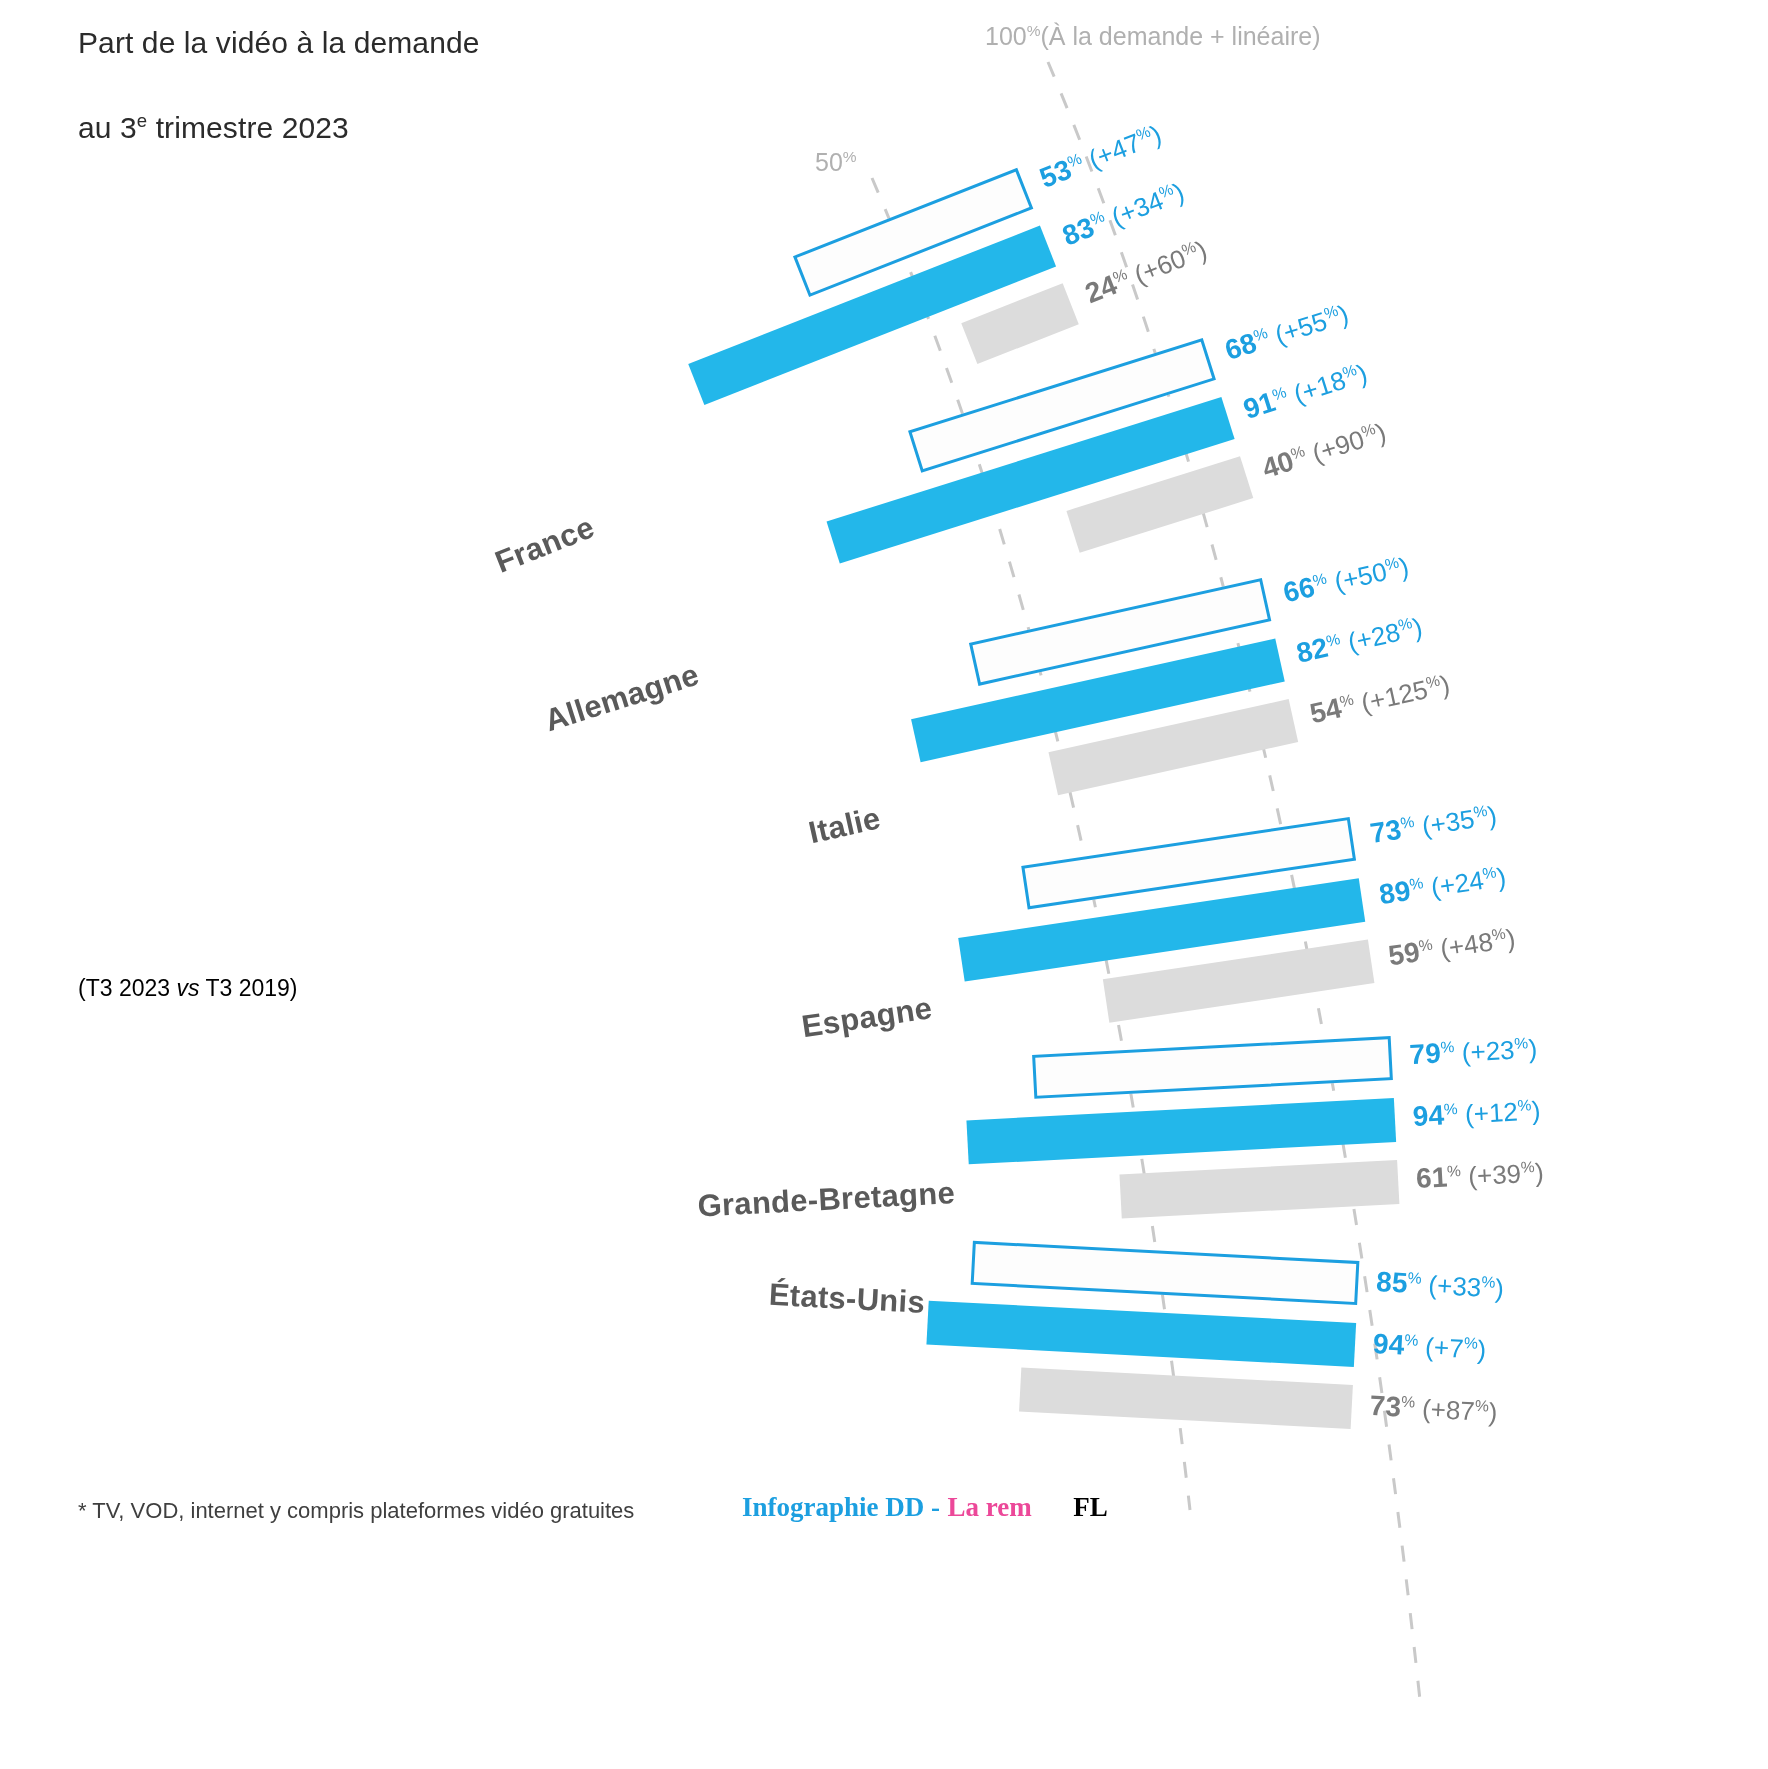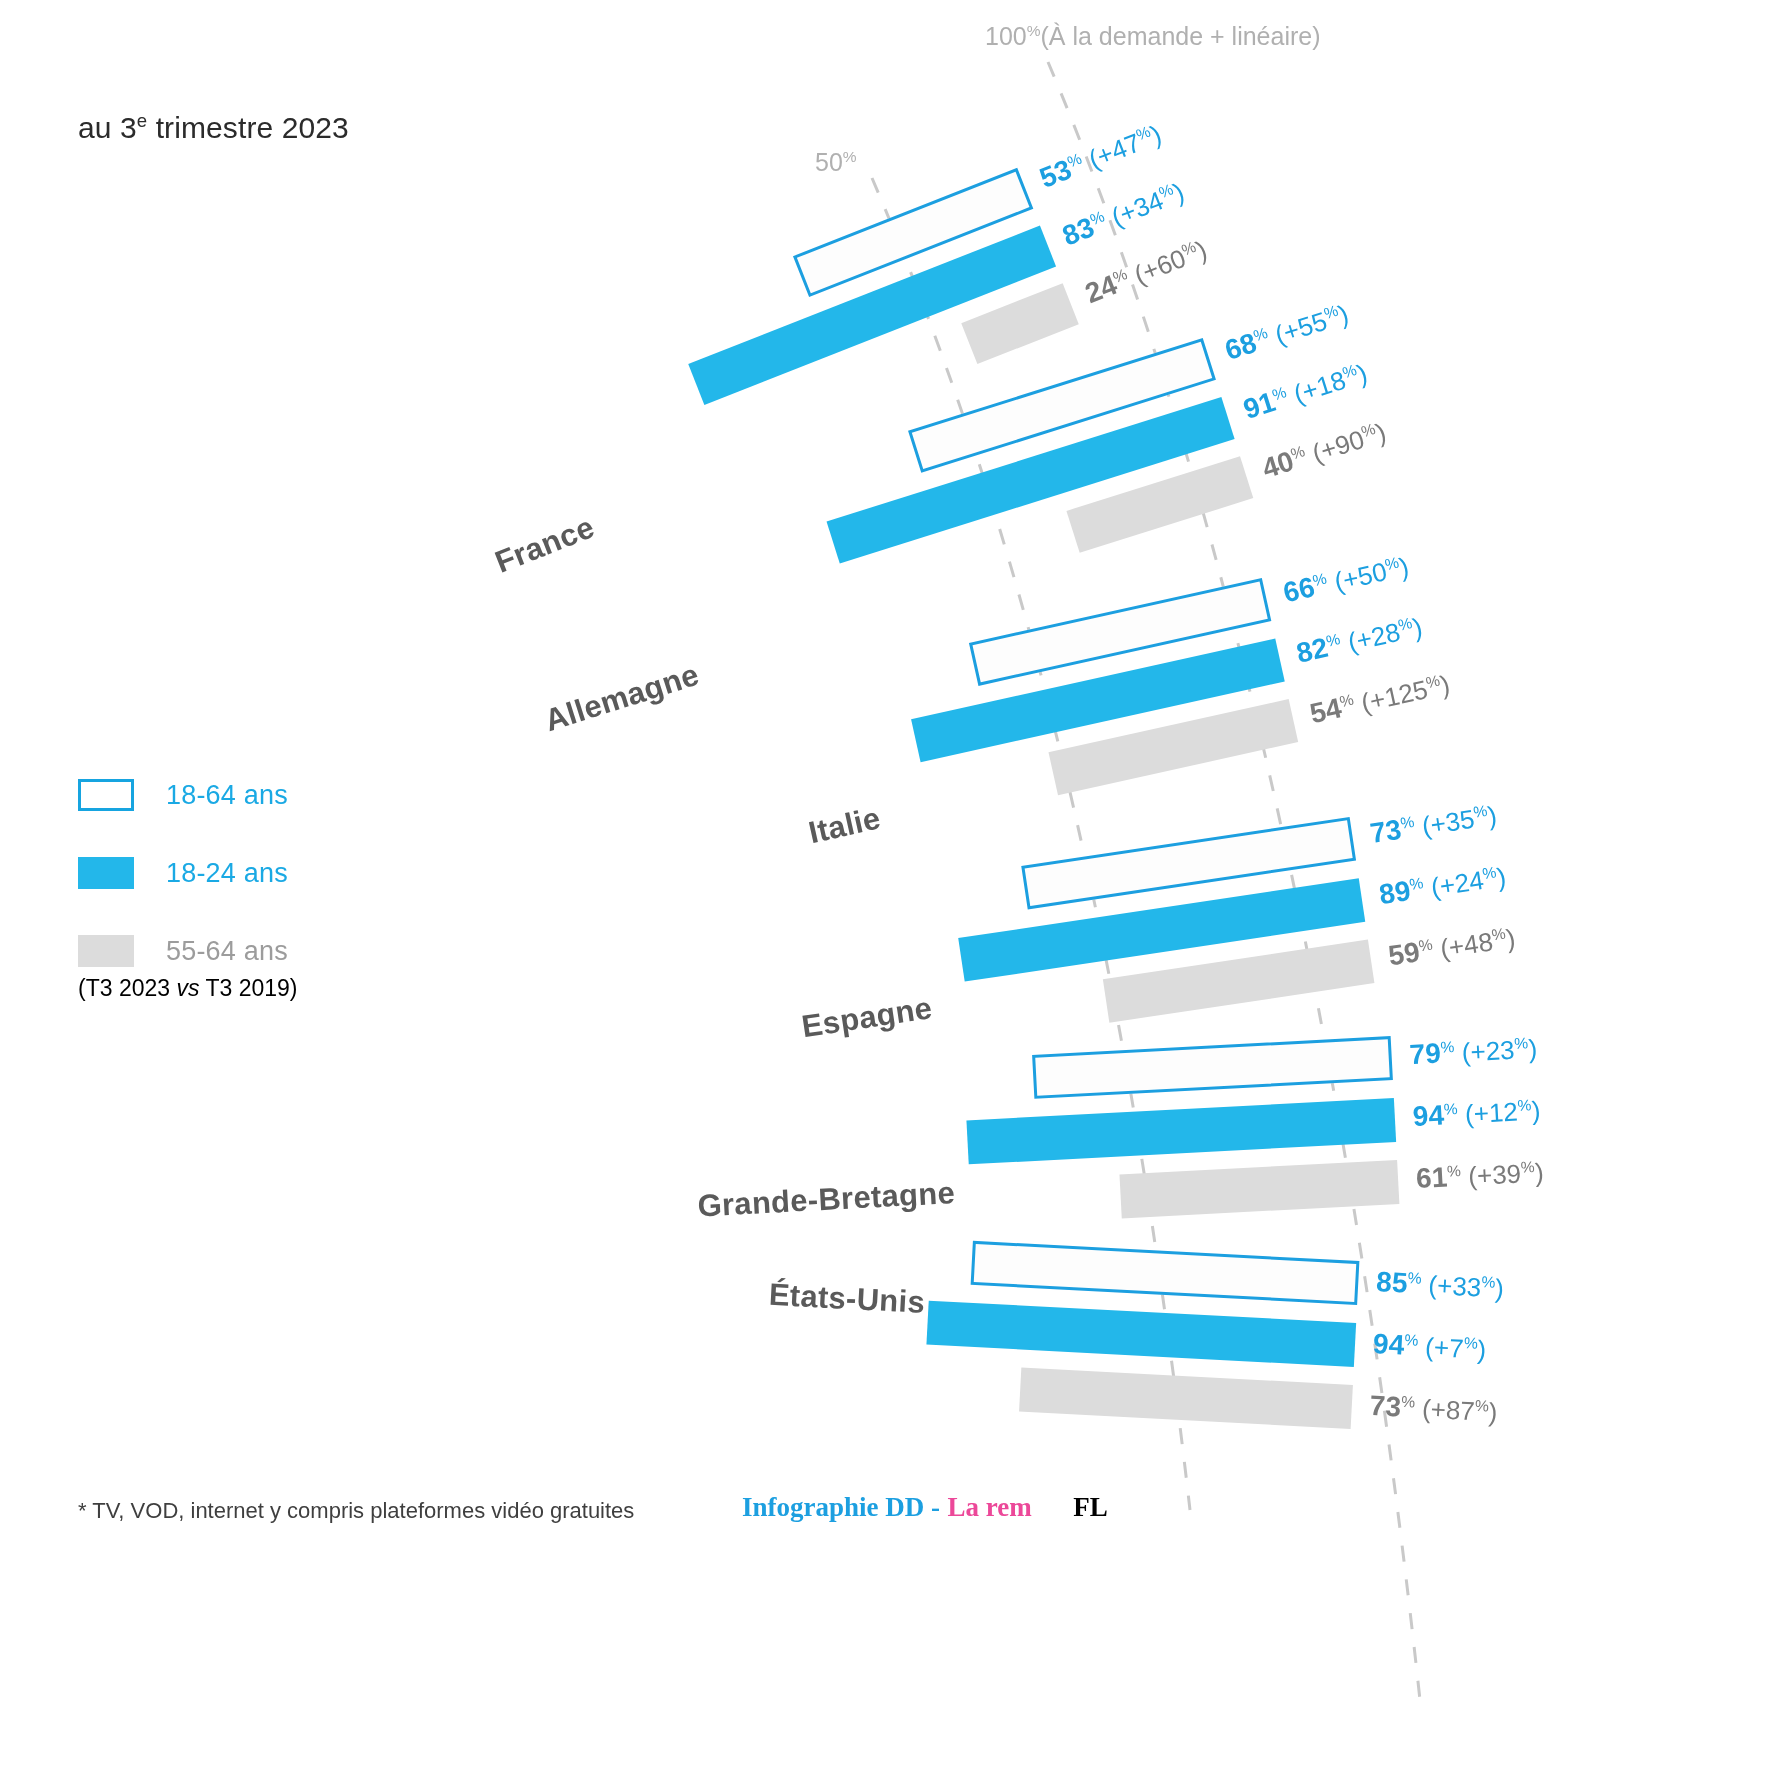--- a/index.html
+++ b/index.html
@@ -69,51 +69,37 @@
     position:absolute;white-space:nowrap;font-weight:700;font-size:31px;color:#5a5a5a;
     transform-origin:right center;letter-spacing:.3px;
   }
 </style>
 </head>
 <body>
 
 <div class="stage">
 
   <div class="title">
-    <br>
+    <span>Part de la vidéo à la demande</span><br>
     <br>
     <span>au 3</span><sup>e</sup><span> trimestre 2023</span>
   </div>
 
   <div class="axis-label" id="axis-50">
     <span>50</span><span class="pct">%</span>
   </div>
   <div class="axis-label" id="axis-100">
     <span>100</span><span class="pct">%</span><span>(À la demande + linéaire)</span>
   </div>
 
   <svg class="guide" width="1768" height="1769" viewBox="0 0 1768 1769">
     <path d="M 872 178 C 1010 500 1120 900 1190 1510" fill="none" stroke="#c9c9c9" stroke-width="3" stroke-dasharray="16 18"></path>
     <path d="M 1048 62 C 1200 420 1340 960 1420 1700" fill="none" stroke="#c9c9c9" stroke-width="3" stroke-dasharray="16 18"></path>
   </svg>
 
-  <div class="legend">
-    <div class="legend-row">
-      <span class="swatch sw-outline"></span>
-      <span class="legend-label lab-blue">18-64 ans</span>
-    </div>
-    <div class="legend-row">
-      <span class="swatch sw-solid"></span>
-      <span class="legend-label lab-blue">18-24 ans</span>
-    </div>
-    <div class="legend-row">
-      <span class="swatch sw-grey"></span>
-      <span class="legend-label lab-grey">55-64 ans</span>
-    </div>
-  </div>
 
   <div class="vsnote">
     <span>(T3 2023 </span><i>vs</i><span> T3 2019)</span>
   </div>
 
   <div id="bars-layer">
       <div class="group" style="left: 1048px; top: 246px; transform: rotate(-21.5deg);">
         <div class="bar bar-outline" style="width: 241.15px; left: -241.15px; top: -84px;"></div>
         <div class="val val-blue" style="left: 18px; top: -80px;"><b>53</b><span class="pct">%</span> (+47<span class="pct">%</span>)</div>
         <div class="bar bar-solid" style="width: 377.65px; left: -377.65px; top: -22px;"></div>

